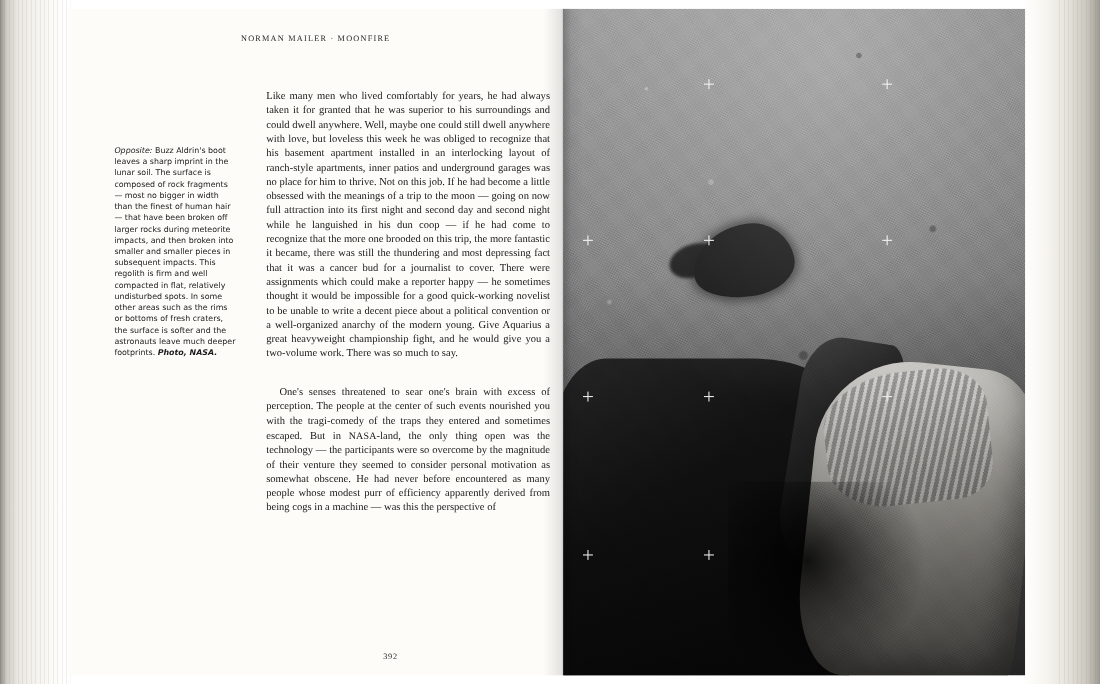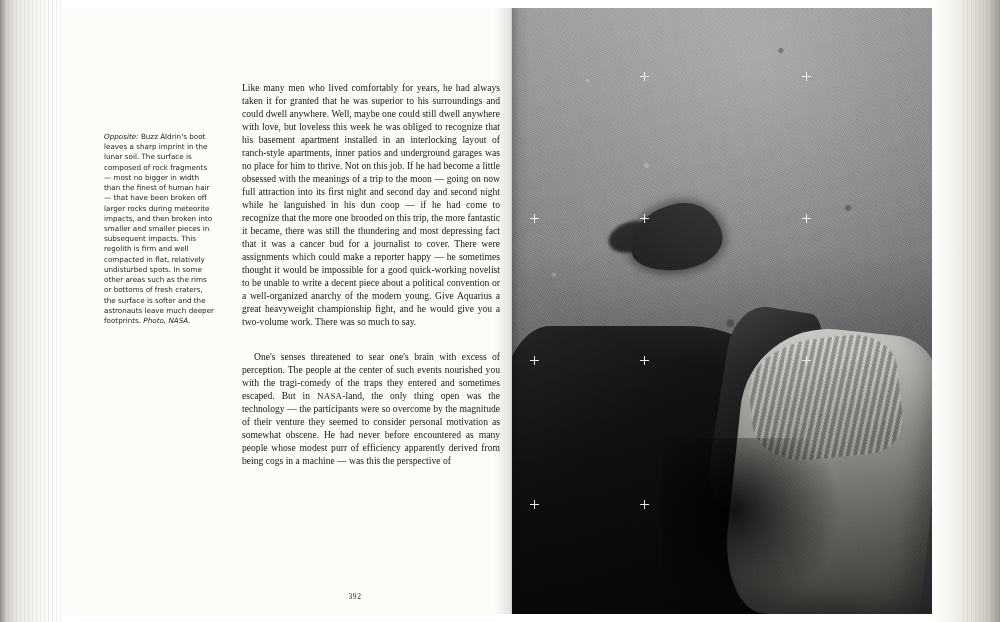--- a/index.html
+++ b/index.html
@@ -106,21 +106,21 @@
     left: 42px;
     top: 124px;
     width: 110px;
     font-family: "DejaVu Sans", sans-serif;
     font-size: 7.2px;
     line-height: 1.42;
     color: #1b1b1b;
     text-align: left;
   }
   #caption .lead { font-style: italic; text-align: right; }
-  #caption .tail { font-style: italic; }
+  #caption .tail { font-style: italic; font-weight: bold; }
 
   #body-col {
     position: absolute;
     left: 180px;
     top: 74px;
     width: 258px;
     font-size: 9.6px;
     line-height: 1.355;
     color: #161616;
     text-align: justify;
@@ -267,20 +267,21 @@
 <body>
 
 <div id="spread">
 
   <div id="book-block"></div>
   <div id="left-edge"></div>
   <div id="right-edge"></div>
 
   <div id="page-left">
 
+    <div id="running-head">NORMAN MAILER · MOONFIRE</div>
 
     <div id="caption">
       <span class="lead">Opposite:</span><span> Buzz Aldrin's boot leaves a sharp imprint in the lunar soil. The surface is composed of rock fragments — most no bigger in width than the finest of human hair — that have been broken off larger rocks during meteorite impacts, and then broken into smaller and smaller pieces in subsequent impacts. This regolith is firm and well compacted in flat, relatively undisturbed spots. In some other areas such as the rims or bottoms of fresh craters, the surface is softer and the astronauts leave much deeper footprints. </span><span class="tail">Photo, NASA.</span>
     </div>
 
     <div id="body-col">
       <p>Like many men who lived comfortably for years, he had always taken it for granted that he was superior to his surroundings and could dwell anywhere. Well, maybe one could still dwell anywhere with love, but loveless this week he was obliged to recognize that his basement apartment installed in an interlocking layout of ranch-style apartments, inner patios and underground garages was no place for him to thrive. Not on this job. If he had become a little obsessed with the meanings of a trip to the moon — going on now full attraction into its first night and second day and second night while he languished in his dun coop — if he had come to recognize that the more one brooded on this trip, the more fantastic it became, there was still the thundering and most depressing fact that it was a cancer bud for a journalist to cover. There were assignments which could make a reporter happy — he sometimes thought it would be impossible for a good quick-working novelist to be unable to write a decent piece about a political convention or a well-organized anarchy of the modern young. Give Aquarius a great heavyweight championship fight, and he would give you a two-volume work. There was so much to say.</p>
       <p><span>One's senses threatened to sear one's brain with excess of perception. The people at the center of such events nourished you with the tragi-comedy of the traps they entered and sometimes escaped. But in </span><span class="sc">NASA</span><span>-land, the only thing open was the technology — the participants were so overcome by the magnitude of their venture they seemed to consider personal motivation as somewhat obscene. He had never before encountered as many people whose modest purr of efficiency apparently derived from being cogs in a machine — was this the perspective of</span></p>
     </div>
 

